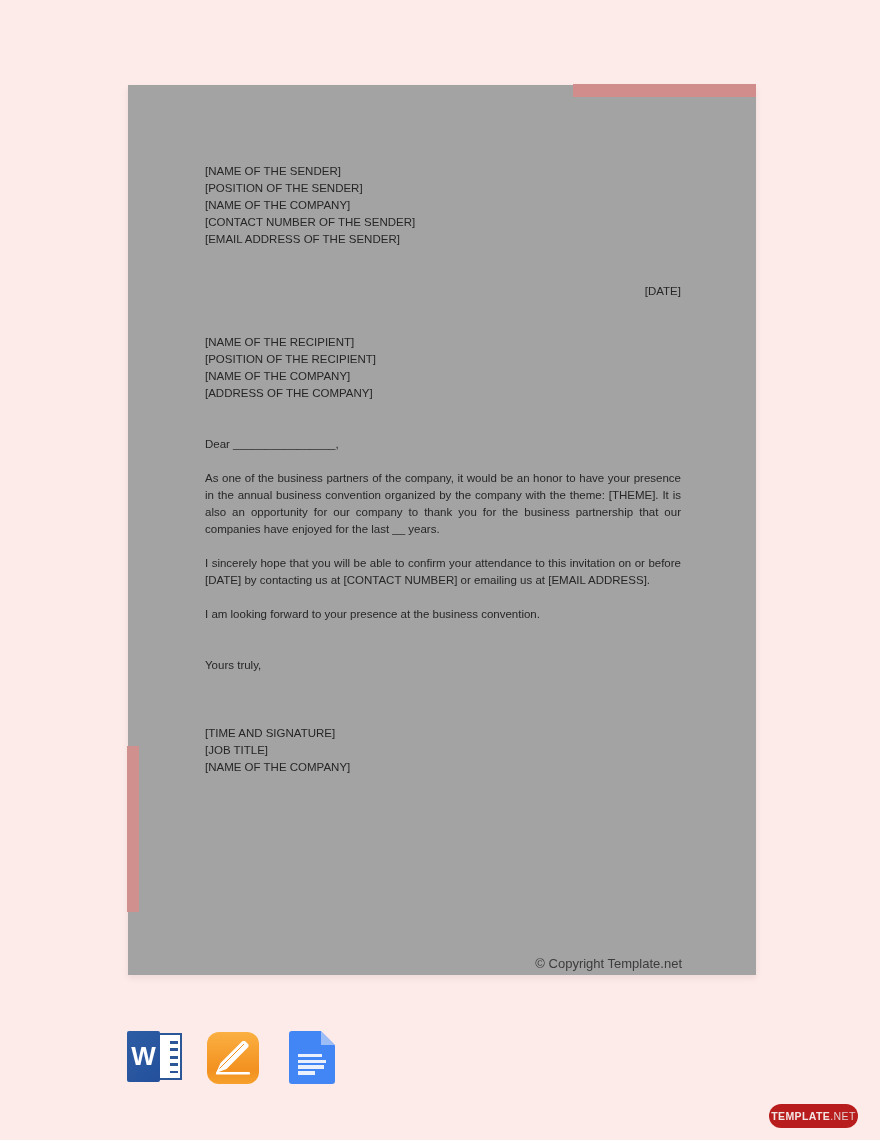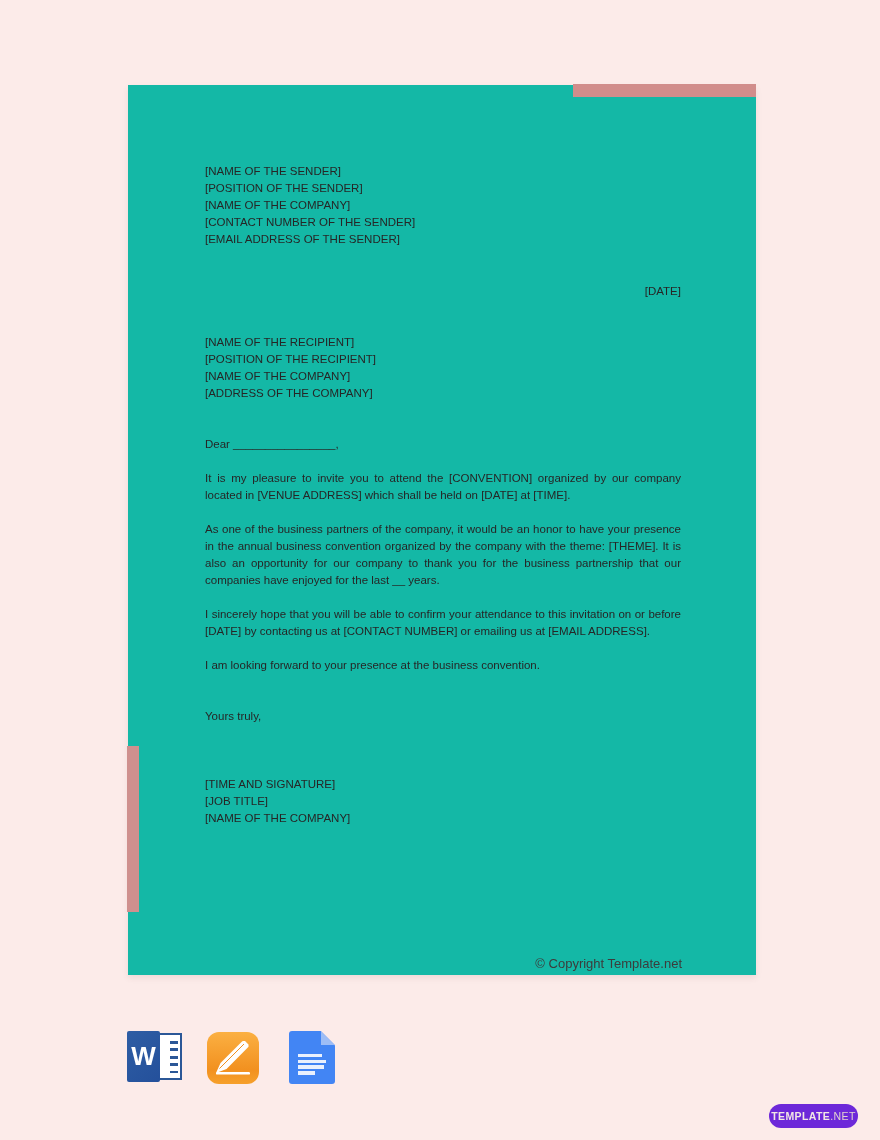--- a/index.html
+++ b/index.html
@@ -8,21 +8,21 @@
     background: #fcebe9;
     font-family: "Liberation Sans", "DejaVu Sans", sans-serif;
     position: relative;
   }
 
   
   .doc {
     position: absolute;
     left: 128px; top: 85px;
     width: 628px; height: 890px;
-    background: #14b8a6;
+    background: #a3a3a3;
     box-shadow: 0 3px 6px rgba(120, 70, 70, 0.10);
   }
   .bar-top {
     position: absolute;
     right: 0; top: -1px;
     width: 183px; height: 13px;
     background: #d18d8b;
   }
   .bar-left {
     position: absolute;
@@ -126,21 +126,21 @@
   .dl2 { top: 54%; width: 62%; }
   .dl3 { top: 65%; width: 58%; }
   .dl4 { top: 76%; width: 38%; }
 
   
   .watermark {
     position: absolute;
     left: 769px; top: 1104px;
     width: 89px; height: 24px;
     border-radius: 12px;
-    background: #6d28d9;
+    background: #b91c1c;
     display: flex; align-items: center; justify-content: center;
     font-size: 10.5px;
     letter-spacing: 0.4px;
     color: #f2e6e5;
   }
   .watermark .brand { font-weight: bold; }
   .watermark .suffix { font-weight: normal; color: #e2d1d0; }
 </style>
 </head>
 <body>
@@ -162,21 +162,20 @@
 
     <div class="block recipient-block">
       <div>[NAME OF THE RECIPIENT]</div>
       <div>[POSITION OF THE RECIPIENT]</div>
       <div>[NAME OF THE COMPANY]</div>
       <div>[ADDRESS OF THE COMPANY]</div>
     </div>
 
     <div class="salutation">Dear ________________,</div>
 
-    <p class="para">It is my pleasure to invite you to attend the [CONVENTION] organized by our company located in [VENUE ADDRESS] which shall be held on [DATE] at [TIME].</p>
     <p class="para">As one of the business partners of the company, it would be an honor to have your presence in the annual business convention organized by the company with the theme: [THEME]. It is also an opportunity for our company to thank you for the business partnership that our companies have enjoyed for the last __ years.</p>
     <p class="para">I sincerely hope that you will be able to confirm your attendance to this invitation on or before [DATE] by contacting us at [CONTACT NUMBER] or emailing us at [EMAIL ADDRESS].</p>
     <p class="para">I am looking forward to your presence at the business convention.</p>
 
     <div class="closing">Yours truly,</div>
 
     <div class="block signature-block">
       <div>[TIME AND SIGNATURE]</div>
       <div>[JOB TITLE]</div>
       <div>[NAME OF THE COMPANY]</div>

